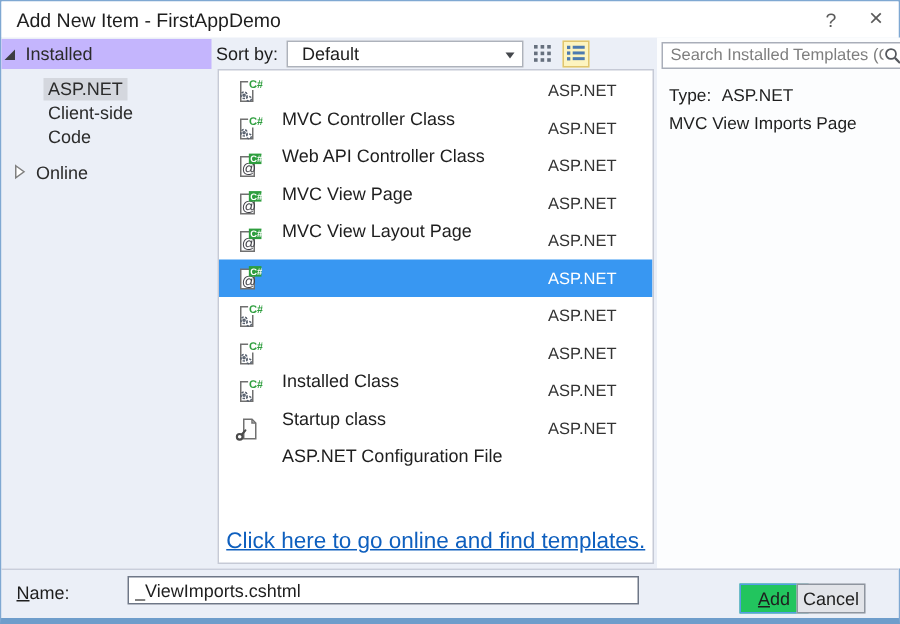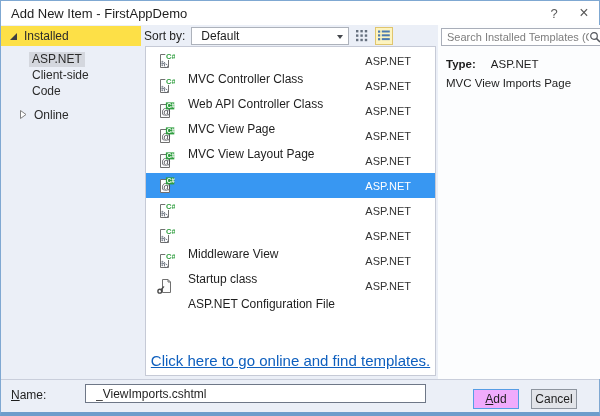--- a/index.html
+++ b/index.html
@@ -27,26 +27,26 @@
   .titlebar{height:24px;display:flex;align-items:center;background:#FFFFFF;}
   .title{margin-left:10px;font-size:13px;color:#1E1E1E;white-space:nowrap;}
   .title-buttons{margin-left:auto;display:flex;height:100%;}
   .tb-btn{width:30px;height:100%;display:flex;align-items:center;justify-content:center;
     color:#5A5A5A;font-size:13px;cursor:default;}
   .tb-btn.close{font-size:16px;}
   
   .content{position:absolute;top:24px;left:0;right:0;bottom:33px;background:#EBEFF7;display:flex;}
   
   .sidebar{width:140px;flex:none;font-size:12px;color:#2B2B2B;}
-  .tree-root{height:20px;background:#fde047;display:flex;align-items:center;padding-left:9px;margin-top:1px;}
+  .tree-root{height:20px;background:#c4b5fd;display:flex;align-items:center;padding-left:2px;margin-top:1px;}
   .glyph-expanded{width:0;height:0;border-left:7px solid transparent;border-bottom:7px solid #3E3E42;margin-right:7px;}
   .tree-children{padding:5px 0 5px 28px;}
   .tree-item{display:table;padding:1px 3px;margin:1px 0;line-height:13px;cursor:default;}
   .tree-item.selected{background:#D4D7DE;}
-  .online-row{display:flex;align-items:center;padding-left:18px;height:19px;}
+  .online-row{display:flex;align-items:center;padding-left:8px;height:19px;}
   .online-row svg{margin-right:6px;}
   
   .main{width:297px;flex:none;display:flex;flex-direction:column;}
   .toolbar{height:19px;margin-top:1px;display:flex;align-items:center;padding-left:3px;font-size:12px;color:#1E1E1E;}
   .sort-label{margin-right:6px;}
   .sort-select{width:158px;height:18px;background:#FFF;border:1px solid #ADB2BB;display:flex;align-items:center;
     padding-left:9px;font-size:12px;position:relative;cursor:default;}
   .combo-caret{position:absolute;right:5px;top:7px;width:0;height:0;
     border-left:3.5px solid transparent;border-right:3.5px solid transparent;border-top:4px solid #44474C;}
   .view-btn{width:18px;height:18px;margin-left:4px;display:flex;align-items:center;justify-content:center;border:1px solid transparent;}
@@ -62,31 +62,31 @@
   .row.selected .row-name,.row.selected .row-cat{color:#FFFFFF;}
   .online-link{position:absolute;bottom:6px;left:0;right:0;text-align:center;font-size:15px;
     color:var(--link);text-decoration:underline;cursor:pointer;}
   
   .details{flex:1;background:#FCFDFE;position:relative;}
   .search-box{margin:3px 9px 0 3px;height:18px;background:#FFF;border:1px solid #A9AEB9;display:flex;align-items:center;padding:0 4px 0 0;}
   .search-input{flex:1;border:none;outline:none;font-size:11px;color:#444;padding:0 0 0 5px;min-width:0;
     font-family:"Liberation Sans", sans-serif;background:transparent;}
   .search-input::placeholder{color:#7E7E7E;}
   .type-line{margin:12px 0 0 8px;font-size:11.5px;color:#1E1E1E;}
-  .type-label{font-weight:bold;margin-right:15px;}
+  .type-label{font-weight:normal;margin-right:7px;}
   .desc-line{margin:7px 0 0 8px;font-size:11.5px;color:#1E1E1E;}
   
   .footer{position:absolute;left:0;right:0;bottom:0;height:33px;background:#EBEFF7;border-top:1px solid #C9CEDB;}
   .name-label{position:absolute;left:10px;top:8px;font-size:12px;color:#1E1E1E;display:block;}
   .mnemonic::first-letter{text-decoration:underline;}
   .name-input{position:absolute;left:84px;top:4px;width:341px;height:19px;border:1px solid #6E7787;
-    font-size:12px;padding:0 10px;font-family:"Liberation Sans", sans-serif;color:#1E1E1E;background:#FFF;}
+    font-size:12px;padding:0 4px;font-family:"Liberation Sans", sans-serif;color:#1E1E1E;background:#FFF;}
   .btn{position:absolute;bottom:3px;height:20px;width:46px;font-size:12px;color:#1E1E1E;
     display:block;text-align:center;line-height:18px;cursor:default;}
-  .btn-add{right:80px;background:#f0abfc;border:1px solid #569DE5;margin-top:32px;}
+  .btn-add{right:60px;background:#22c55e;border:1px solid #569DE5;margin-top:32px;}
   .btn-cancel{right:22px;background:#E2E4E9;border:1px solid #8E959F;}
 </style>
 </head>
 <body>
 
 <div class="window">
 
   <div class="titlebar">
     <span class="title">Add New Item - FirstAppDemo</span>
     <div class="title-buttons">
@@ -256,21 +256,21 @@
     <span class="row-icon"><svg width="20" height="20" viewBox="0 0 20 20">
        <path d="M13.5 9 V16.5 H5.5 V3.5 H10.5" fill="none" stroke="#707070"></path>
        <rect x="10.6" y="1.4" width="9" height="7.2" fill="#FFFFFF"></rect>
        <text x="11" y="7.6" font-size="7.5" font-weight="bold" fill="#2E9E3E" font-family="Liberation Sans, sans-serif">C#</text>
        <g stroke="#57606E" fill="none">
          <circle cx="7.7" cy="12.5" r="2.1" stroke-dasharray="1.6,1"></circle>
          <circle cx="7.7" cy="12.5" r="0.7"></circle>
          <circle cx="11" cy="14.9" r="1.6" stroke-dasharray="1.4,0.9"></circle>
        </g>
      </svg></span>
-    <span class="row-name">Middleware View</span>
+    <span class="row-name">Installed Class</span>
     <span class="row-cat">ASP.NET</span>
   </div>
 
   <div class="row">
     <span class="row-icon"><svg width="20" height="20" viewBox="0 0 20 20">
        <path d="M13.5 9 V16.5 H5.5 V3.5 H10.5" fill="none" stroke="#707070"></path>
        <rect x="10.6" y="1.4" width="9" height="7.2" fill="#FFFFFF"></rect>
        <text x="11" y="7.6" font-size="7.5" font-weight="bold" fill="#2E9E3E" font-family="Liberation Sans, sans-serif">C#</text>
        <g stroke="#57606E" fill="none">
          <circle cx="7.7" cy="12.5" r="2.1" stroke-dasharray="1.6,1"></circle>

